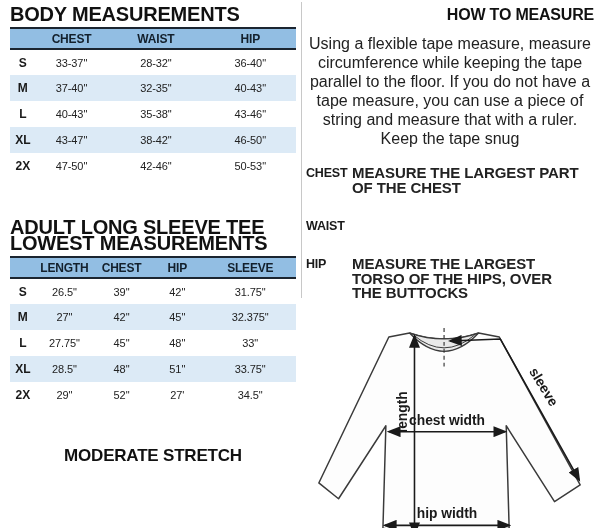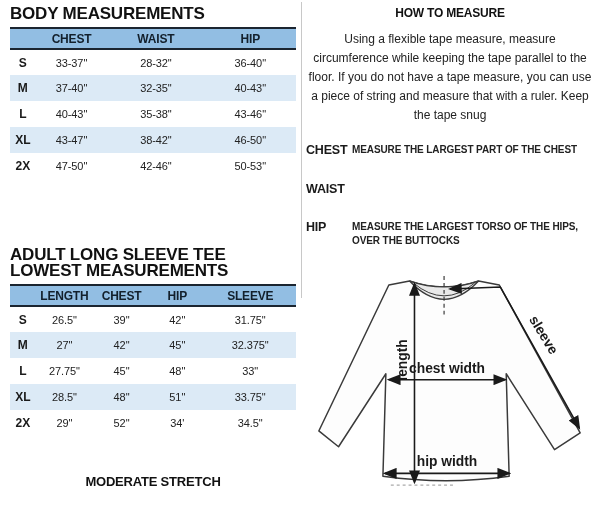--- a/index.html
+++ b/index.html
@@ -9,53 +9,53 @@
     color:#1a1a1a;overflow:hidden;
   }
   .col-divider{
     position:absolute;left:301px;top:2px;width:1px;height:296px;
     background:#9a9a9a;opacity:.55;
   }
   .left-col{position:absolute;left:10px;top:6px;width:286px;}
   .right-col{position:absolute;left:306px;top:4px;width:288px;}
 
   .table-title{
-    font-size:17px;font-weight:bold;letter-spacing:-0.2px;
+    font-size:20px;font-weight:bold;letter-spacing:-0.2px;
     margin:0 0 5px 0;line-height:16px;color:#111;
   }
-  .garment-section{margin-top:68px;}
+  .garment-section{margin-top:40px;}
   table{border-collapse:collapse;width:100%;table-layout:fixed;}
   thead th{
     background:#92bee3;
     border-top:2px solid #1b2530;border-bottom:2px solid #1b2530;
     font-size:12px;font-weight:bold;letter-spacing:-0.2px;
     height:19px;padding:0;text-align:center;color:#13202c;
   }
   tbody tr{height:26px;}
   tbody tr:nth-child(even){background:#dceaf6;}
   tbody th{font-size:12px;font-weight:bold;text-align:center;padding:0;}
   tbody td{font-size:11px;text-align:center;padding:0;color:#222;letter-spacing:-0.1px;}
 
   .stretch-note{
-    margin-top:38px;text-align:center;font-size:13px;font-weight:bold;
+    margin-top:38px;text-align:center;font-size:17px;font-weight:bold;
     letter-spacing:-0.2px;color:#111;
   }
 
   .htm-title{
-    font-size:12px;font-weight:bold;text-align:center;
+    font-size:16px;font-weight:bold;text-align:right;
     margin:2px 0 10px 0;letter-spacing:-0.2px;color:#111;
   }
   .htm-paragraph{
-    font-size:12px;line-height:19px;text-align:center;
+    font-size:16px;line-height:19px;text-align:center;
     margin:0 2px 18px 2px;color:#222;
   }
   .def-row{display:flex;margin-bottom:24px;}
   .def-term{width:46px;flex:0 0 46px;font-size:12.5px;font-weight:bold;letter-spacing:-0.2px;}
   .def-text{
-    flex:1;max-width:228px;font-size:10px;font-weight:bold;
+    flex:1;max-width:228px;font-size:15px;font-weight:bold;
     line-height:14.5px;letter-spacing:-0.1px;color:#222;
   }
   .shirt-svg{display:block;margin-top:8px;}
   .shirt-svg text{
     font-family:"Liberation Sans","DejaVu Sans",sans-serif;
     font-weight:bold;fill:#1a1a1a;
   }
 </style>
 </head>
 <body>
@@ -161,21 +161,21 @@
             <th>XL</th>
             <td>28.5"</td>
             <td>48"</td>
             <td>51"</td>
             <td>33.75"</td>
           </tr>
           <tr>
             <th>2X</th>
             <td>29"</td>
             <td>52"</td>
-            <td>34'</td>
+            <td>27'</td>
             <td>34.5"</td>
           </tr>
         </tbody>
     </table>
   </div>
 
   <div class="stretch-note">MODERATE STRETCH</div>
 </div>
 
 <div class="right-col">

